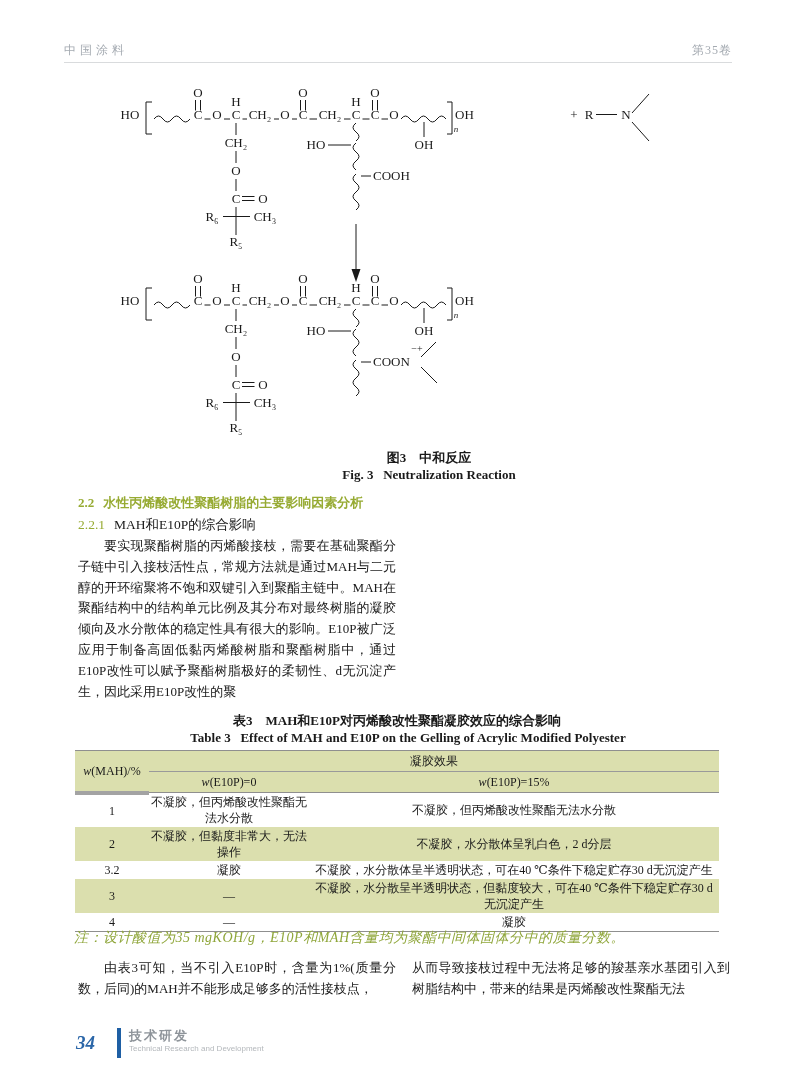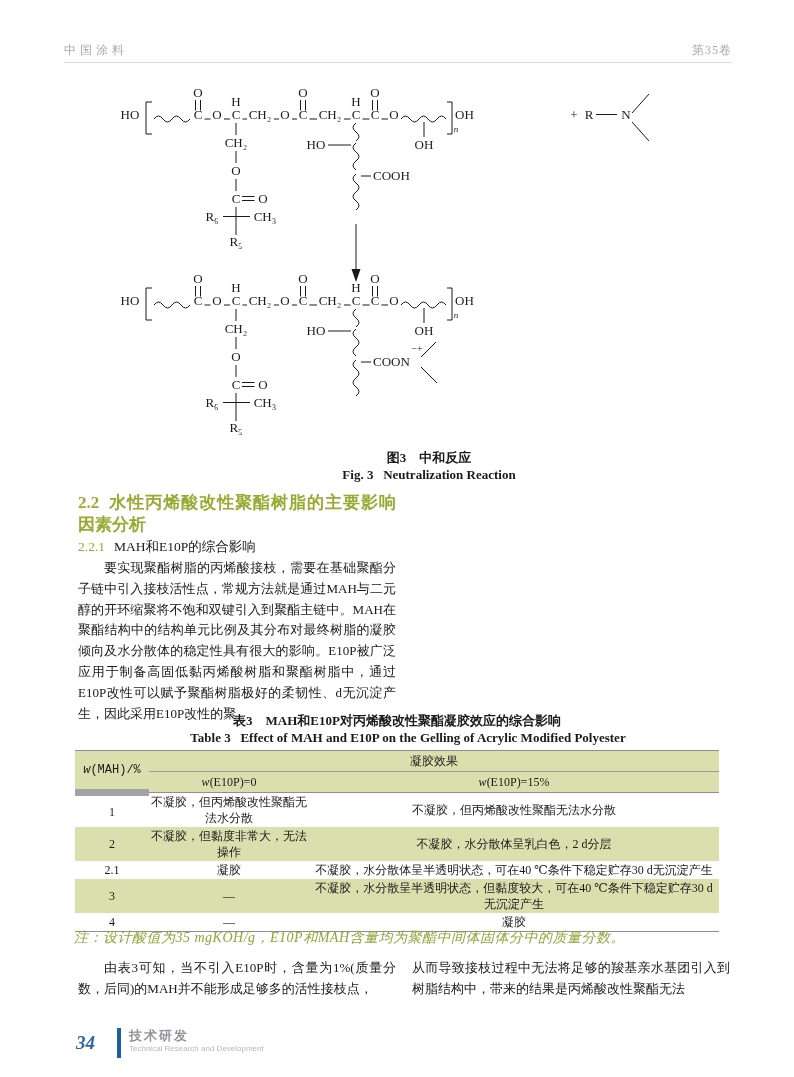--- a/index.html
+++ b/index.html
@@ -14,35 +14,35 @@
   .fig{position:absolute;top:86px;left:70px;width:660px;height:362px;}
   svg text{font-family:"Liberation Serif","DejaVu Serif",serif;fill:#1a1a1a;}
   .cap{position:absolute;left:0;width:794px;text-align:center;font-weight:bold;font-size:13px;white-space:pre;padding-left:32px;}
   .cap-cn{top:449px;}
   .cap-en{top:467px;}
   
   .cols{position:absolute;left:78px;width:652px;display:flex;gap:16px;}
   .cols-top{top:492px;}
   .cols-bot{top:958px;}
   .col{width:318px;font-size:13px;line-height:20.8px;text-align:justify;}
-  .h22{font-size:17px;font-weight:bold;color:#97ab33;line-height:22px;}
+  .h22{font-size:13px;font-weight:bold;color:#97ab33;line-height:22px;}
   .h221{font-size:13.5px;line-height:22px;color:#1a1a1a;}
   .h221 .num{color:#97ab33;}
   .hnum{margin-right:9px;}
   .indent{text-indent:2em;}
   
   .tbl-title{position:absolute;left:0;width:794px;text-align:center;font-weight:bold;font-size:13px;white-space:pre;}
   .tt-cn{top:712px;}
   .tt-en{top:730px;padding-left:11px;}
   table.gel{position:absolute;top:750px;left:75px;width:644px;border-collapse:collapse;
             font-size:12px;line-height:16px;table-layout:fixed;
             border-top:1.2px solid #8f8f8f;border-bottom:1.2px solid #8f8f8f;}
   table.gel col.c1{width:74px;} table.gel col.c2{width:160px;} table.gel col.c3{width:410px;}
   table.gel th{font-weight:normal;background:#dbdfae;padding:2px 2px;}
-  table.gel th.mah{border-bottom:7px solid #a3a3a3;font-family:Liberation Mono, monospace;}
+  table.gel th.mah{border-bottom:4px solid #a3a3a3;}
   table.gel tr.sub th{border-bottom:1px solid #8f8f8f;}
   table.gel th.span{border-bottom:0.8px solid #9a9a9a;}
   table.gel td{padding:1px 2px;text-align:center;vertical-align:middle;}
   table.gel tbody tr:nth-child(even){background:#dbdfae;}
   .itw{font-style:italic;}
   .note{position:absolute;top:929px;left:74px;width:640px;font-size:14px;font-style:italic;
         color:#8fa63a;letter-spacing:0.5px;}
   
   .ftr{position:absolute;top:1028px;left:76px;height:34px;display:flex;align-items:flex-start;}
   .pageno{font-size:19px;font-weight:bold;font-style:italic;color:#2b66a8;line-height:30px;padding-right:22px;}
@@ -221,21 +221,21 @@
         <td>1</td>
         <td>不凝胶，但丙烯酸改性聚酯无法水分散</td>
         <td>不凝胶，但丙烯酸改性聚酯无法水分散</td>
       </tr>
       <tr>
         <td>2</td>
         <td>不凝胶，但黏度非常大，无法操作</td>
         <td>不凝胶，水分散体呈乳白色，2 d分层</td>
       </tr>
       <tr>
-        <td>2.1</td>
+        <td>3.2</td>
         <td>凝胶</td>
         <td>不凝胶，水分散体呈半透明状态，可在40 ℃条件下稳定贮存30 d无沉淀产生</td>
       </tr>
       <tr>
         <td>3</td>
         <td>—</td>
         <td>不凝胶，水分散呈半透明状态，但黏度较大，可在40 ℃条件下稳定贮存30 d无沉淀产生</td>
       </tr>
       <tr>
         <td>4</td>

